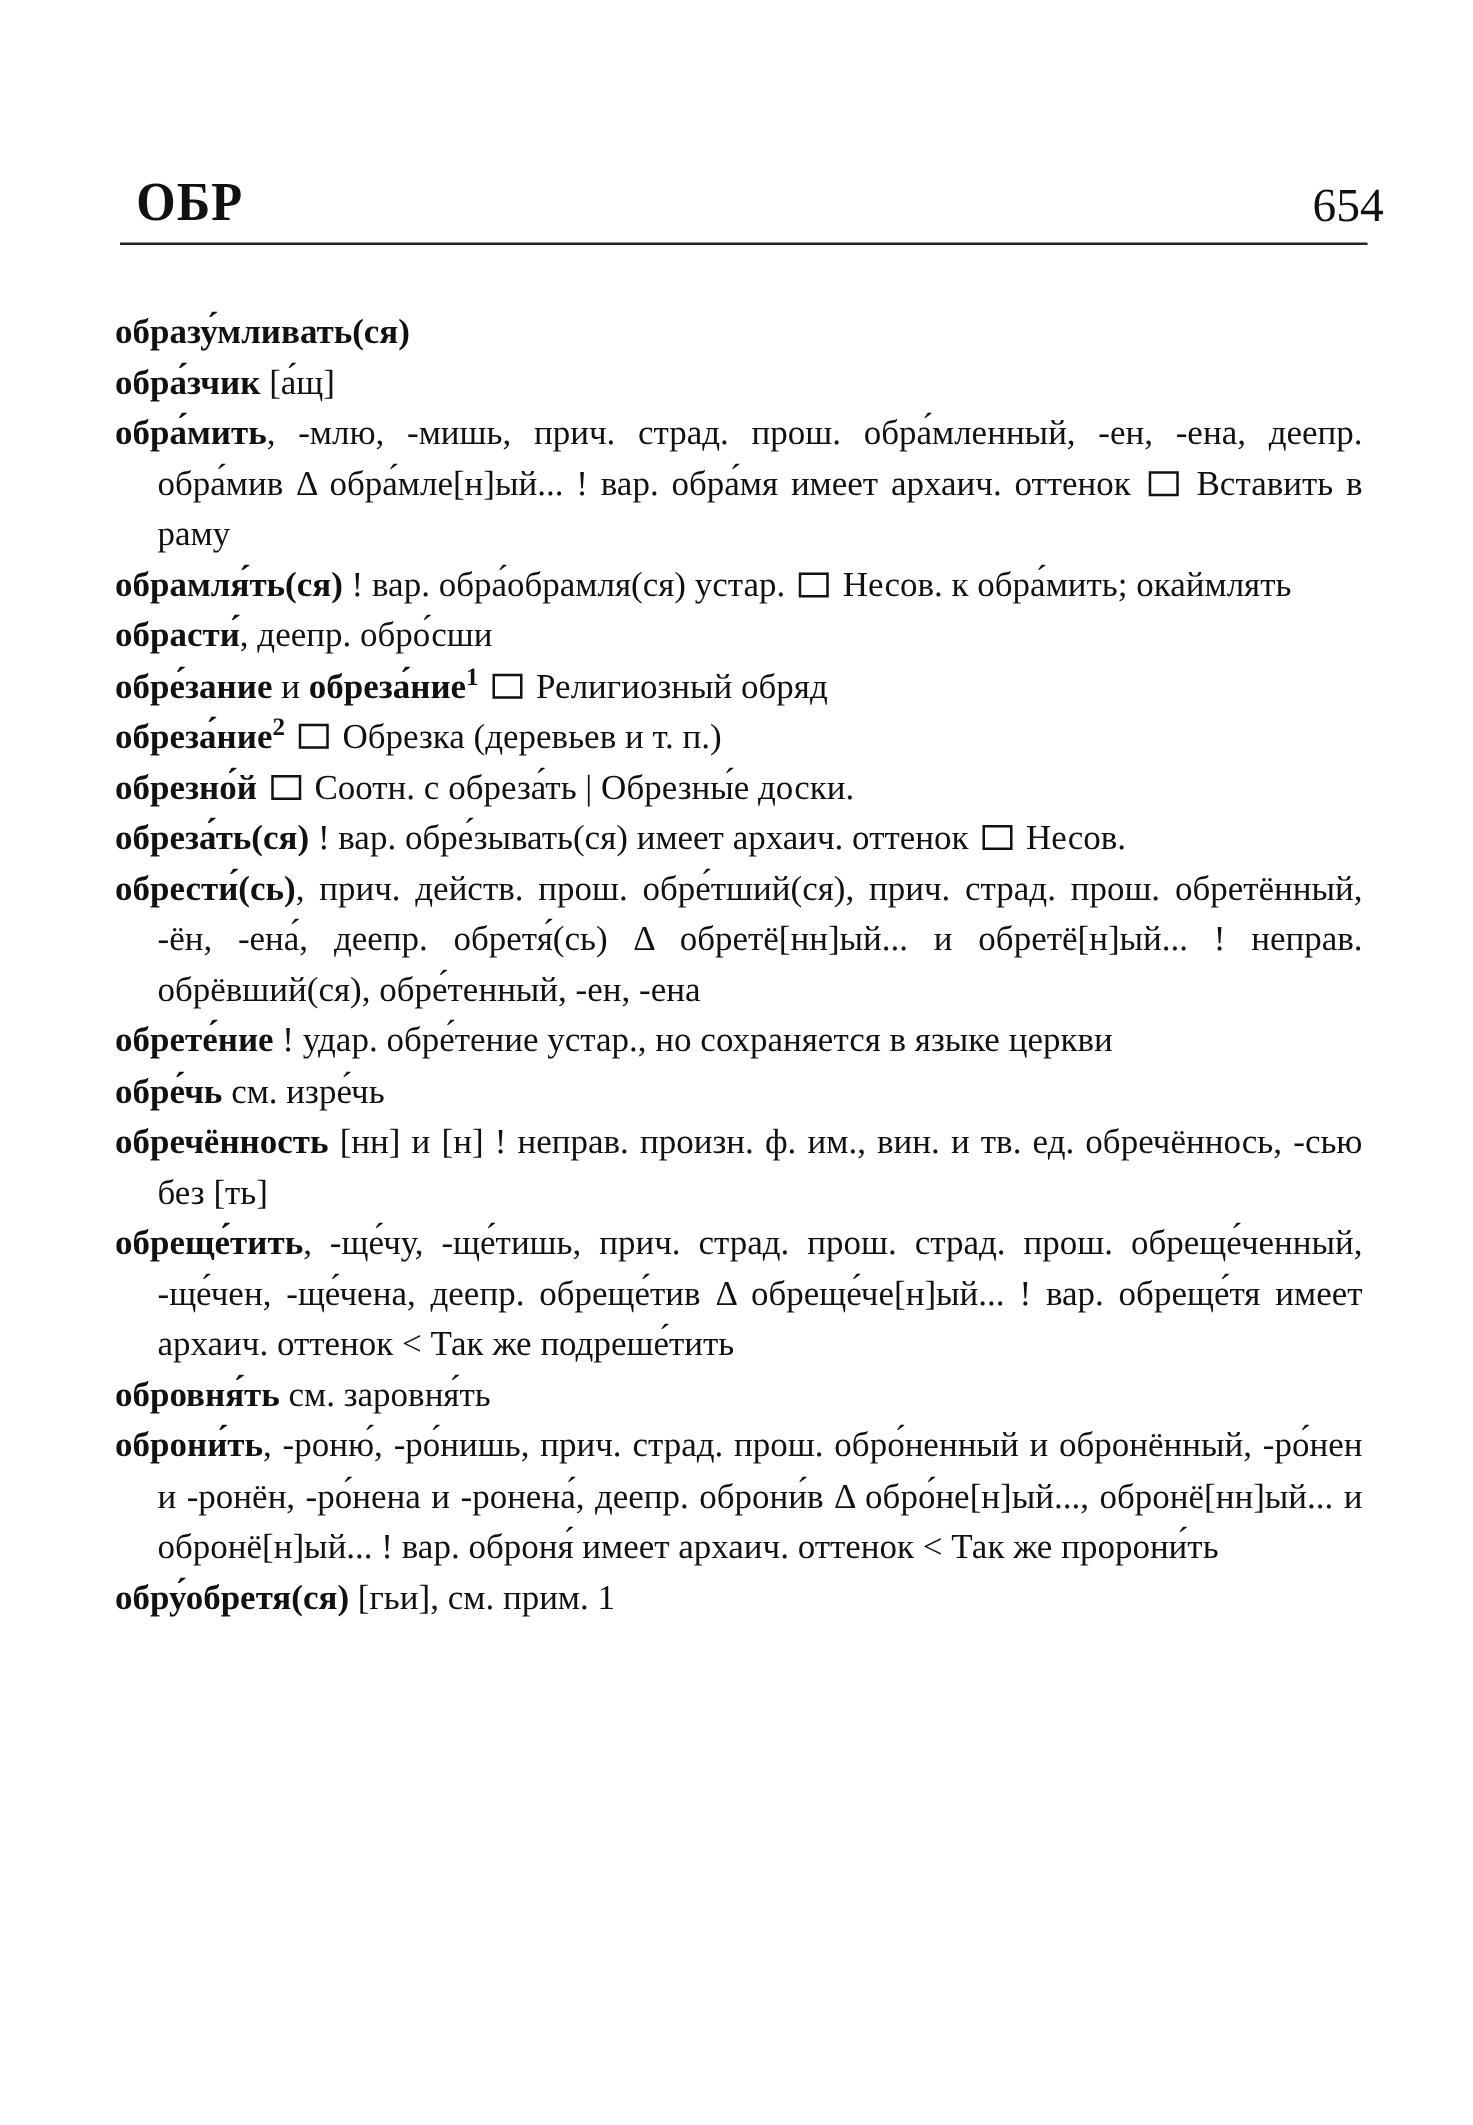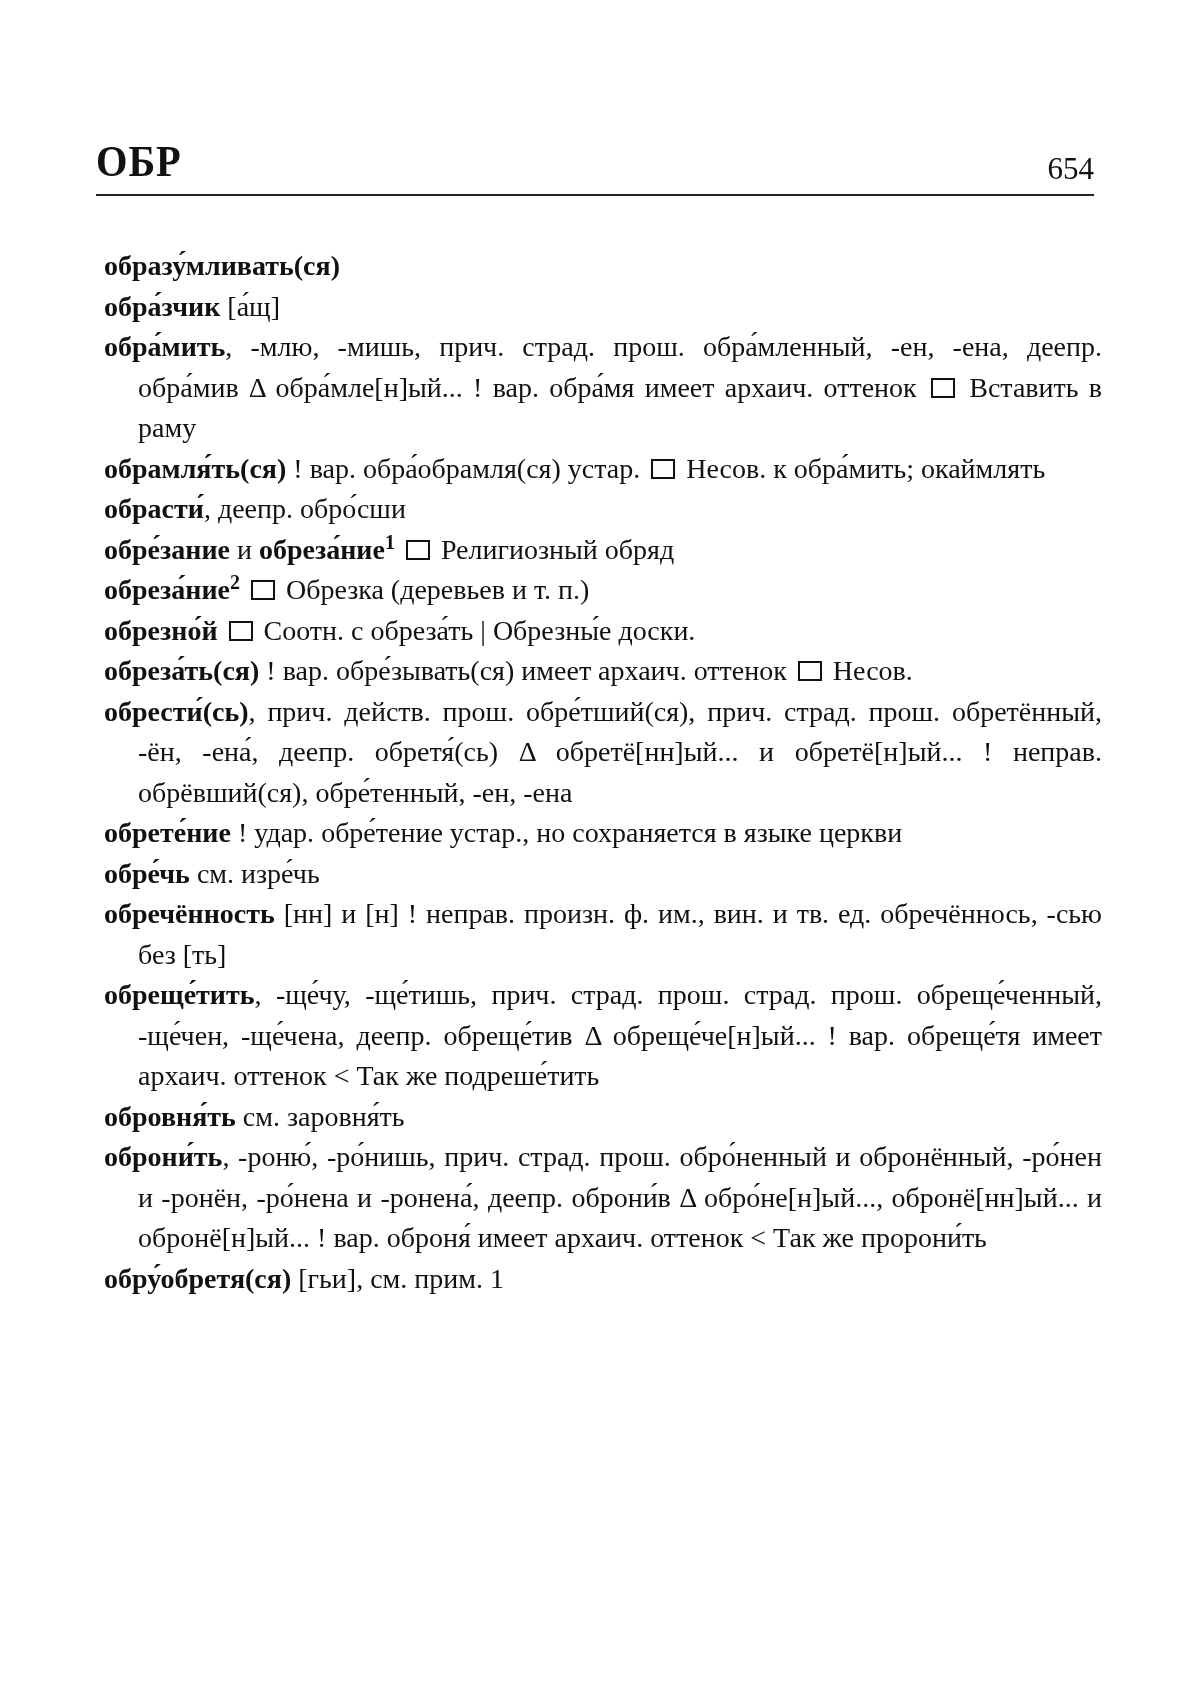--- a/index.html
+++ b/index.html
@@ -2,34 +2,34 @@
 <html><head>
   <meta charset="utf-8">
   <style>
     html, body { margin: 0; padding: 0; background: #ffffff; }
     body {
       width: 1178px; height: 1700px; position: relative; overflow: hidden;
       font-family: "Liberation Serif", "DejaVu Serif", serif;
       color: #111111;
     }
     .page-header {
-      position: absolute; left: 96px; top: 140px; width: 998px;
+      position: absolute; left: 109px; top: 140px; width: 998px;
       display: flex; justify-content: space-between; align-items: flex-end;
     }
     .running-head {
       font-size: 44px; font-weight: bold; letter-spacing: 1px; line-height: 1;
       transform: scaleX(0.92); transform-origin: left bottom;
     }
-    .page-number { font-size: 31px; line-height: 1; }
+    .page-number { font-size: 38px; line-height: 1; }
     .header-rule {
       position: absolute; left: 96px; top: 194px; width: 998px;
       border-top: 2px solid #222222;
     }
     .entries {
-      position: absolute; left: 104px; top: 246px; width: 998px;
+      position: absolute; left: 92px; top: 246px; width: 998px;
       font-size: 28px; line-height: 40.5px;
     }
     .entry {
       padding-left: 34px; text-indent: -34px;
       text-align: justify; margin: 0;
     }
     .entry .b { font-weight: bold; }
     .entry .i { }
     .entry sup { font-size: 20px; font-weight: bold; line-height: 0; }
     .entry .box {

